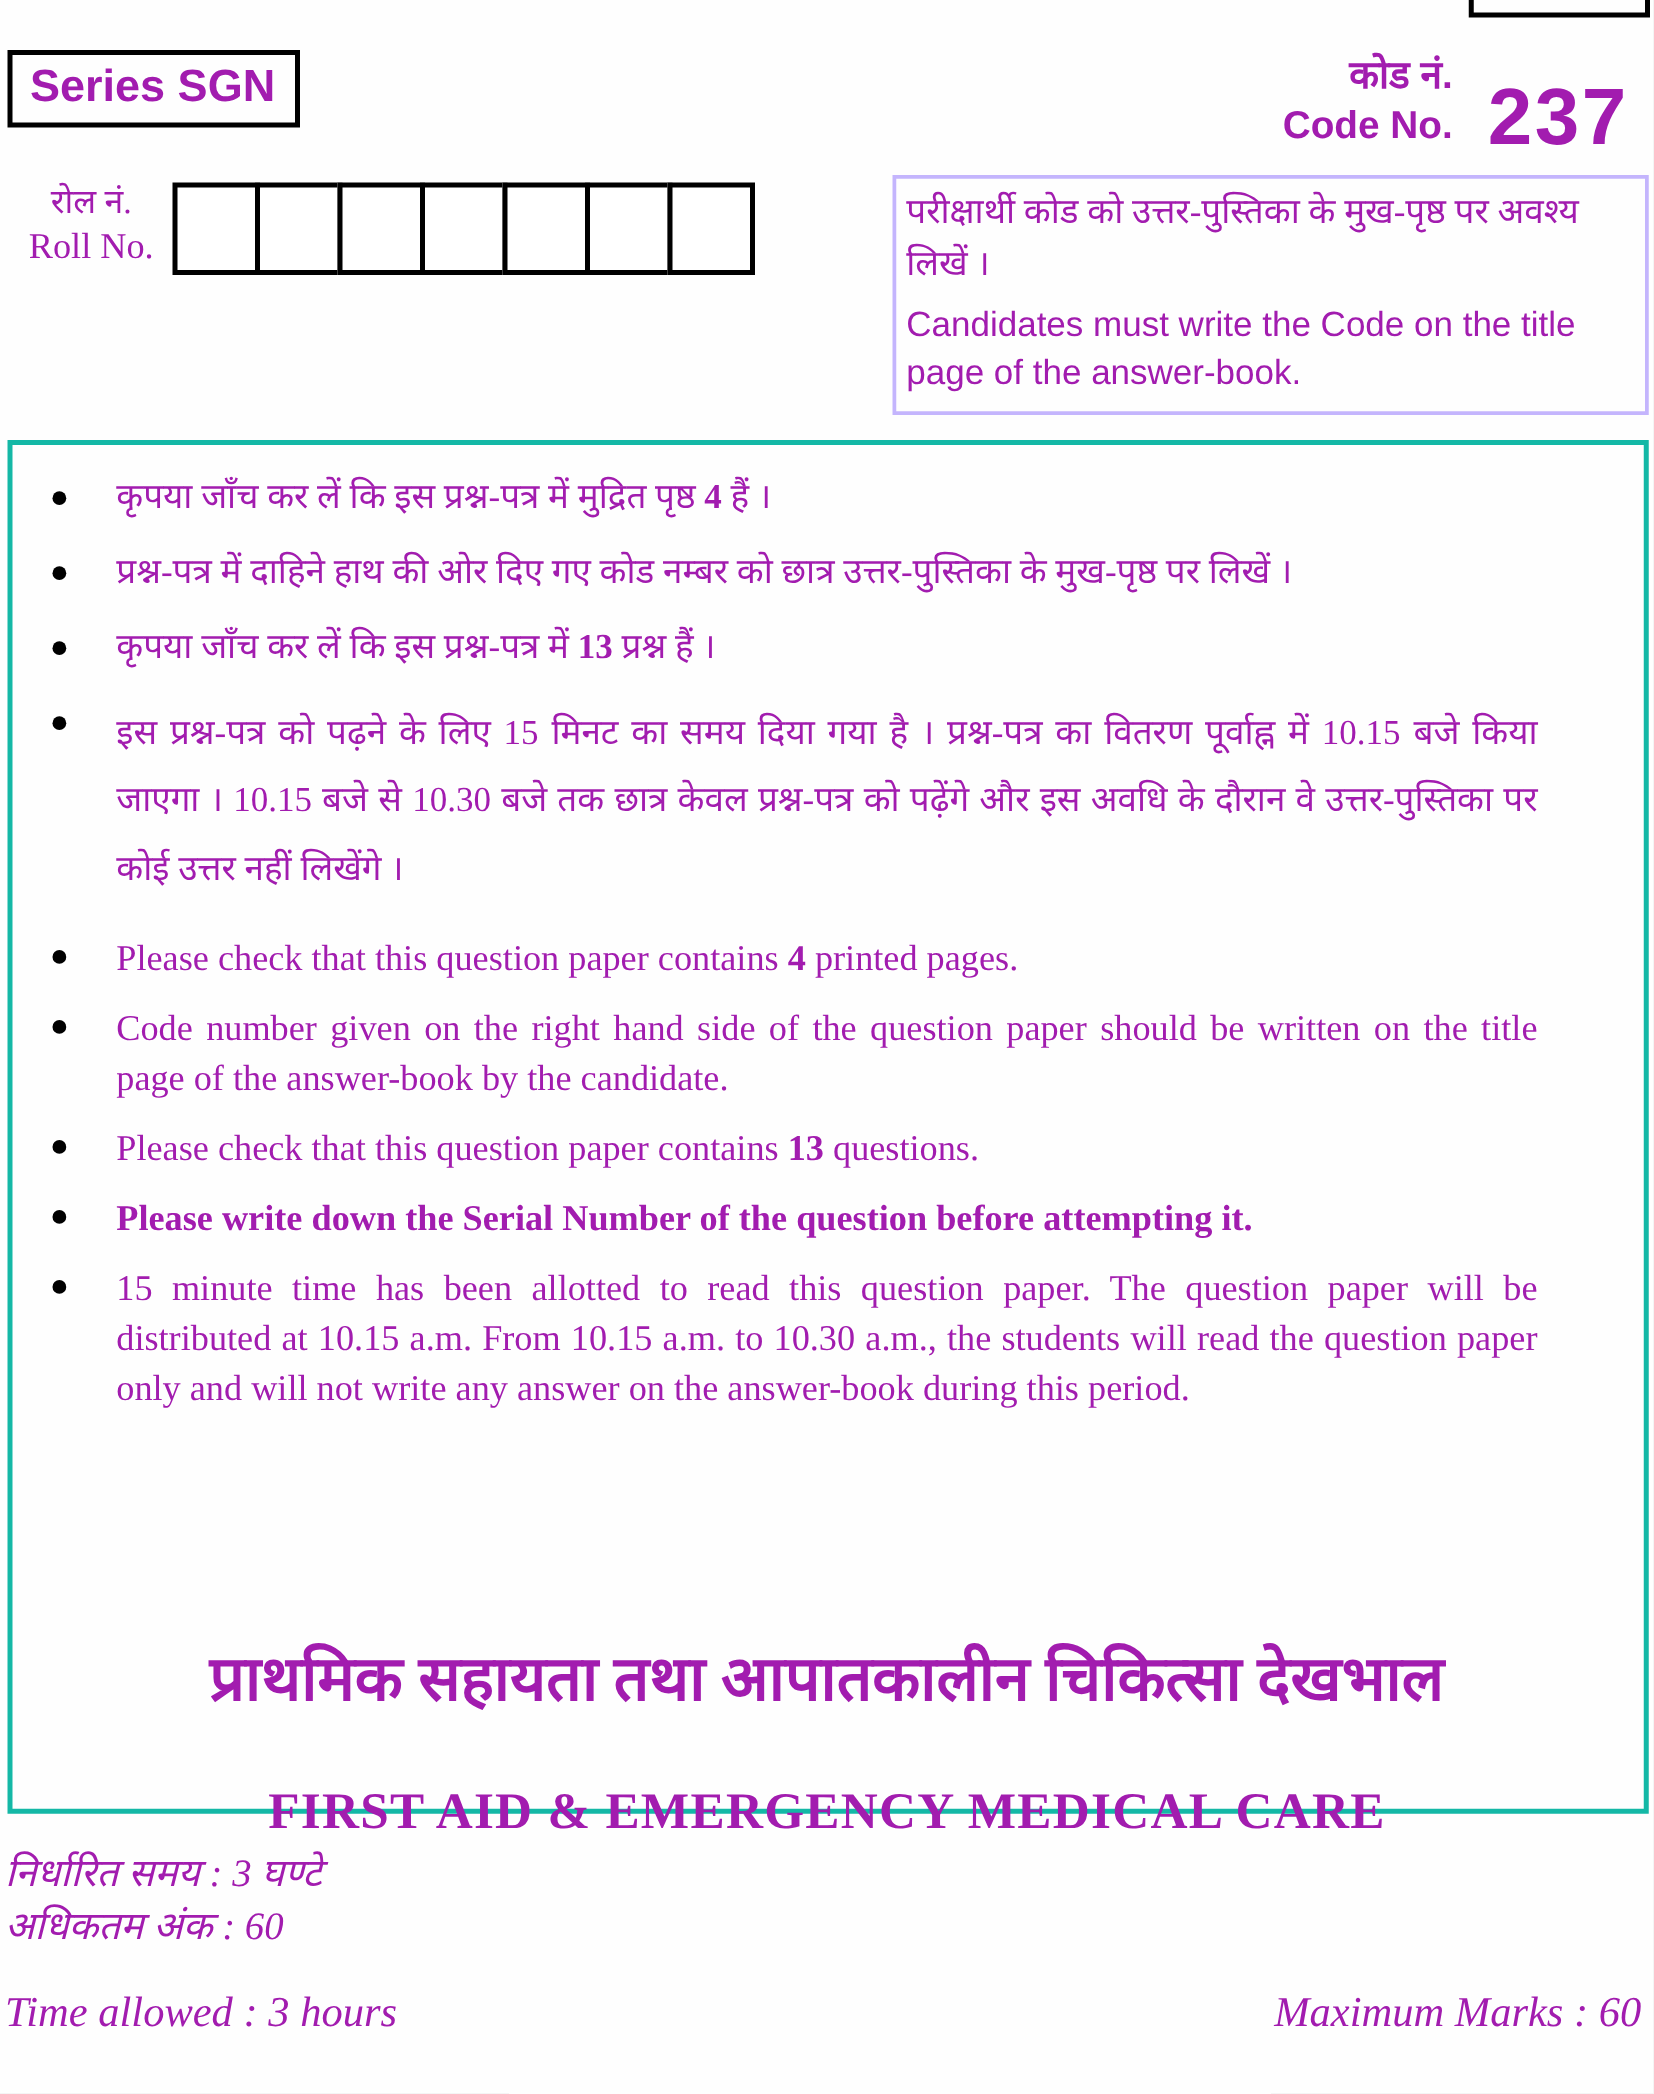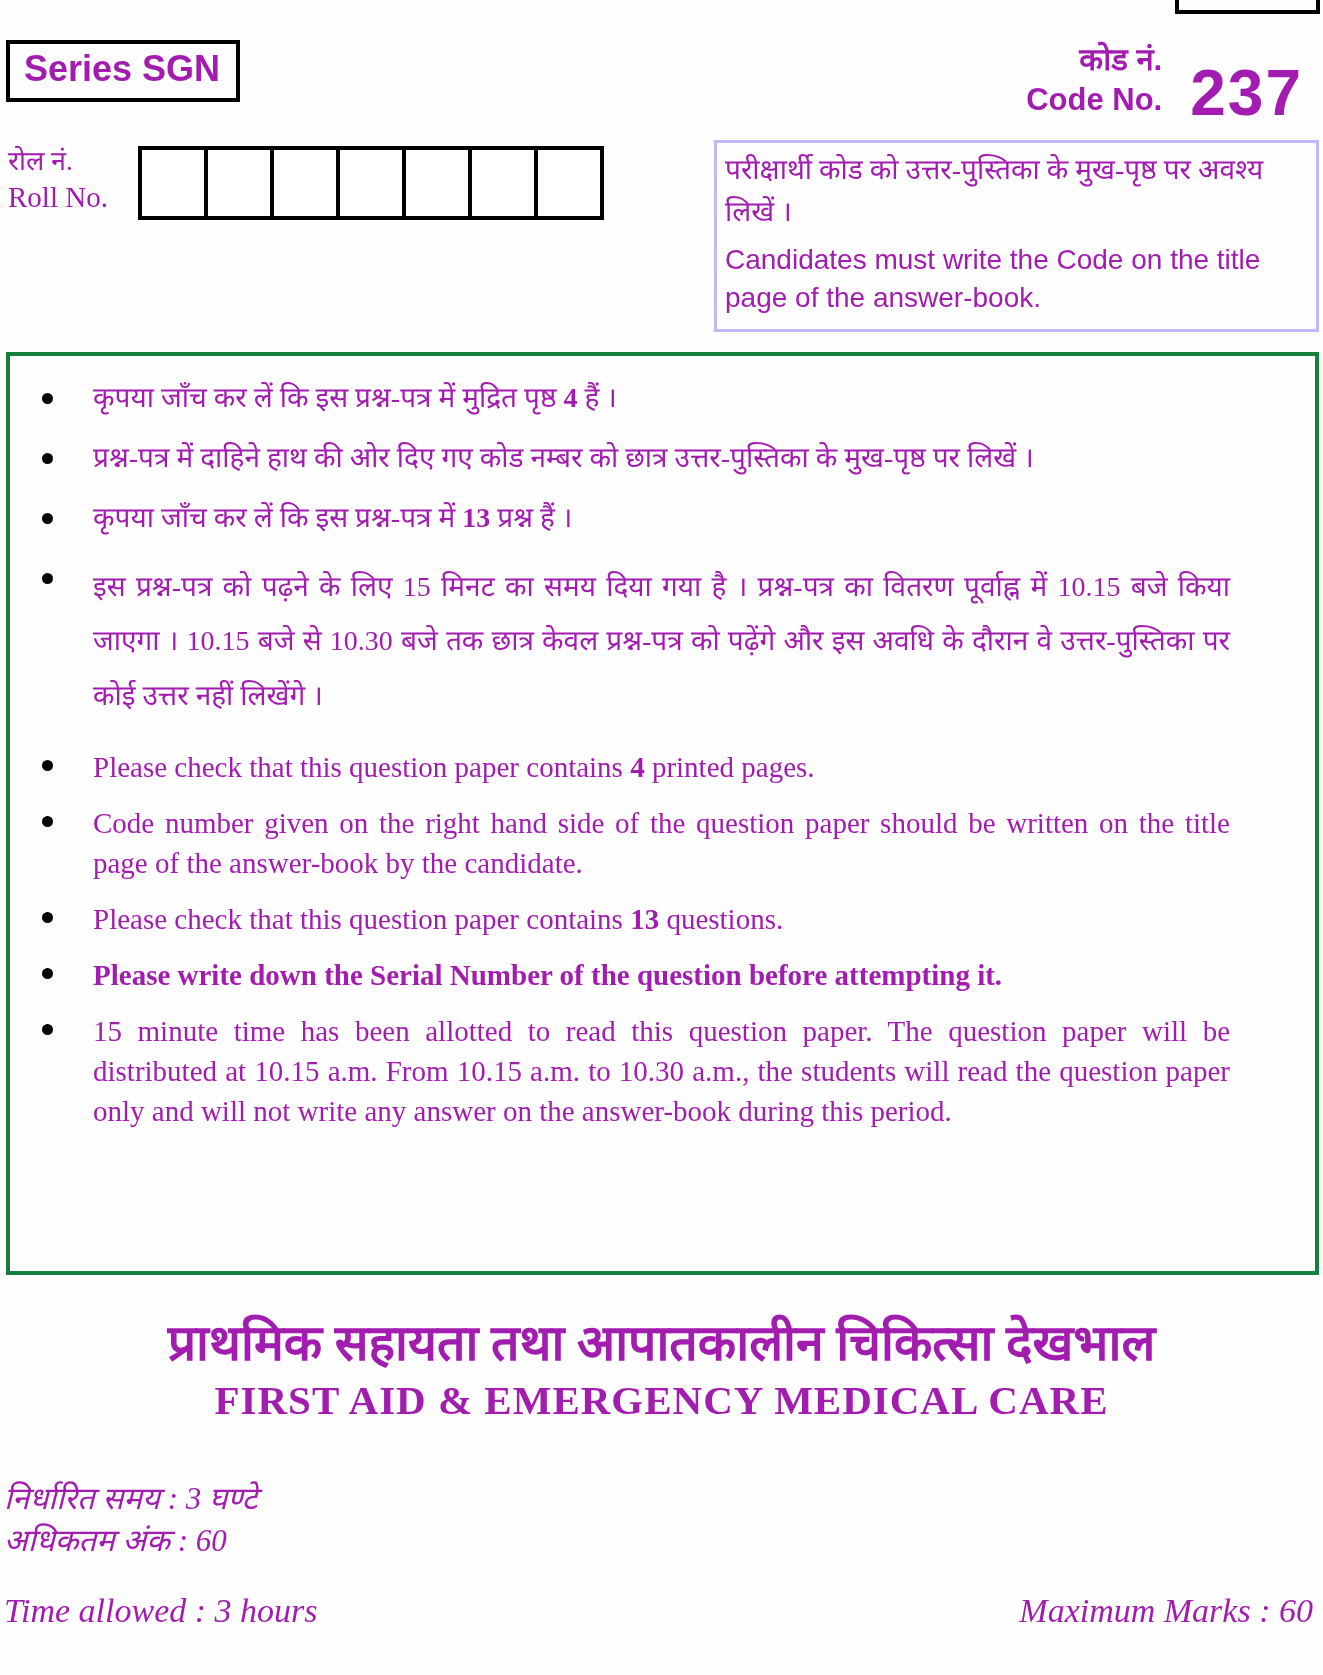--- a/index.html
+++ b/index.html
@@ -42,21 +42,21 @@
   }
   .code-value {
     font-family:"Liberation Sans", sans-serif;
     font-weight:700; font-size:64px; line-height:0.82;
     margin-left:28px;
     letter-spacing:2px;
   }
 
   
   .roll-row { position:absolute; left:8px; top:140px; display:flex; }
-  .roll-labels { width:130px; font-size:27px; line-height:1.3; padding-top:4px; }
+  .roll-labels { width:130px; font-size:27px; line-height:1.3; padding-top:4px;text-align:center; }
   .roll-labels .en { font-size:29px; }
   .roll-boxes { display:flex; margin-top:6px; }
   .roll-cell {
     width:70px; height:74px;
     border:4px solid #000;
     margin-left:-4px;
     background:#fff;
   }
   .roll-cell:first-child { margin-left:0; }
 
@@ -68,22 +68,22 @@
   }
   .code-notice .hi { font-size:28px; line-height:1.5; }
   .code-notice .en {
     font-family:"Liberation Sans", sans-serif;
     font-size:28px; line-height:1.35; margin-top:8px;
   }
 
   
   .instructions-box {
     position:absolute; left:6px; right:4px; top:352px;
-    height:923px;
-    border:4px solid #15803d;
+    height:1099px;
+    border:4px solid #14b8a6;
     padding-top:24px;
     overflow:hidden;
     background:#fefefe;
   }
   .bullet { display:flex; align-items:flex-start; }
   .dot {
     flex:none; width:11px; height:11px; border-radius:50%;
     background:#000; margin:13px 40px 0 32px;
   }
   .txt { flex:1; margin-right:85px; }
@@ -96,21 +96,21 @@
   .english-bullets .txt { line-height:1.38; }
   .english-bullets .bullet.justify .txt { text-align:justify; }
 
   
   .title-hi {
     position:absolute; left:0; right:0; top:1316px;
     text-align:center;
     font-weight:800; font-size:50px; line-height:1.1;
   }
   .title-en {
-    position:absolute; left:0; right:0; top:1376px;
+    position:absolute; left:0; right:0; top:1424px;
     text-align:center;
     font-family:"Liberation Serif", serif;
     font-weight:700; font-size:41px; letter-spacing:1px;
   }
 
   
   .footer-row {
     position:absolute; left:4px; right:10px;
     display:flex; justify-content:space-between;
     font-style:italic;

